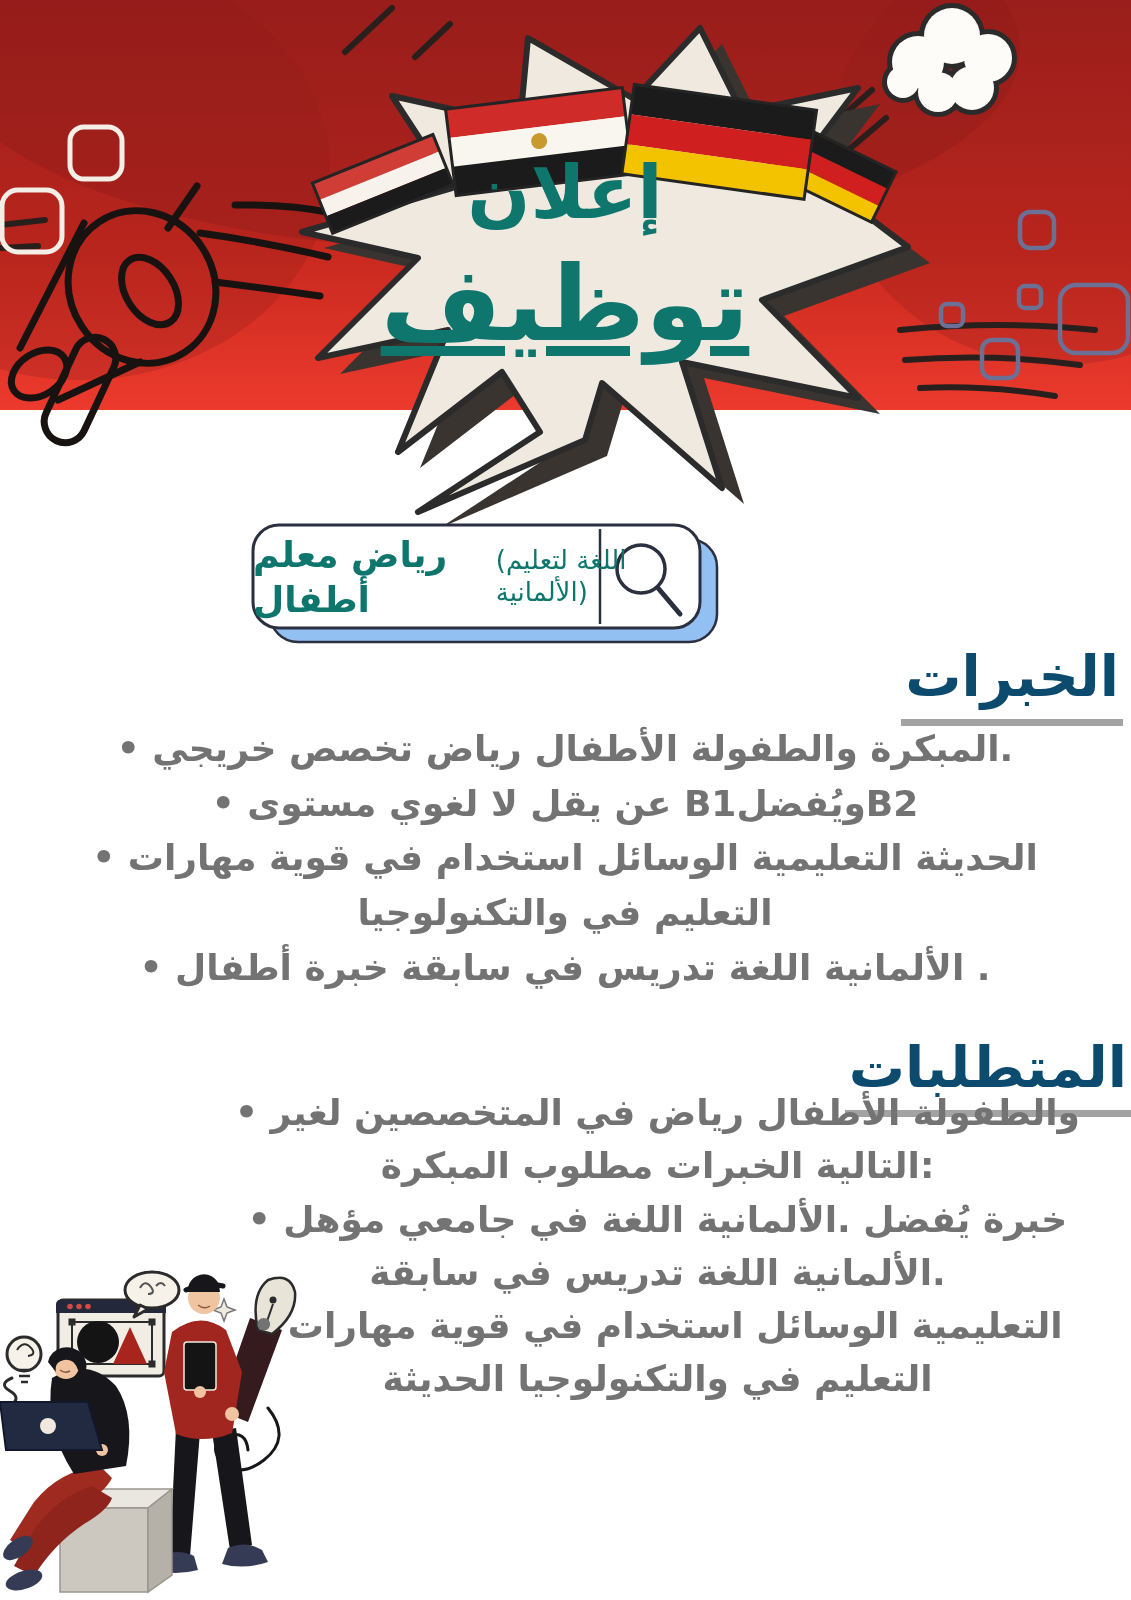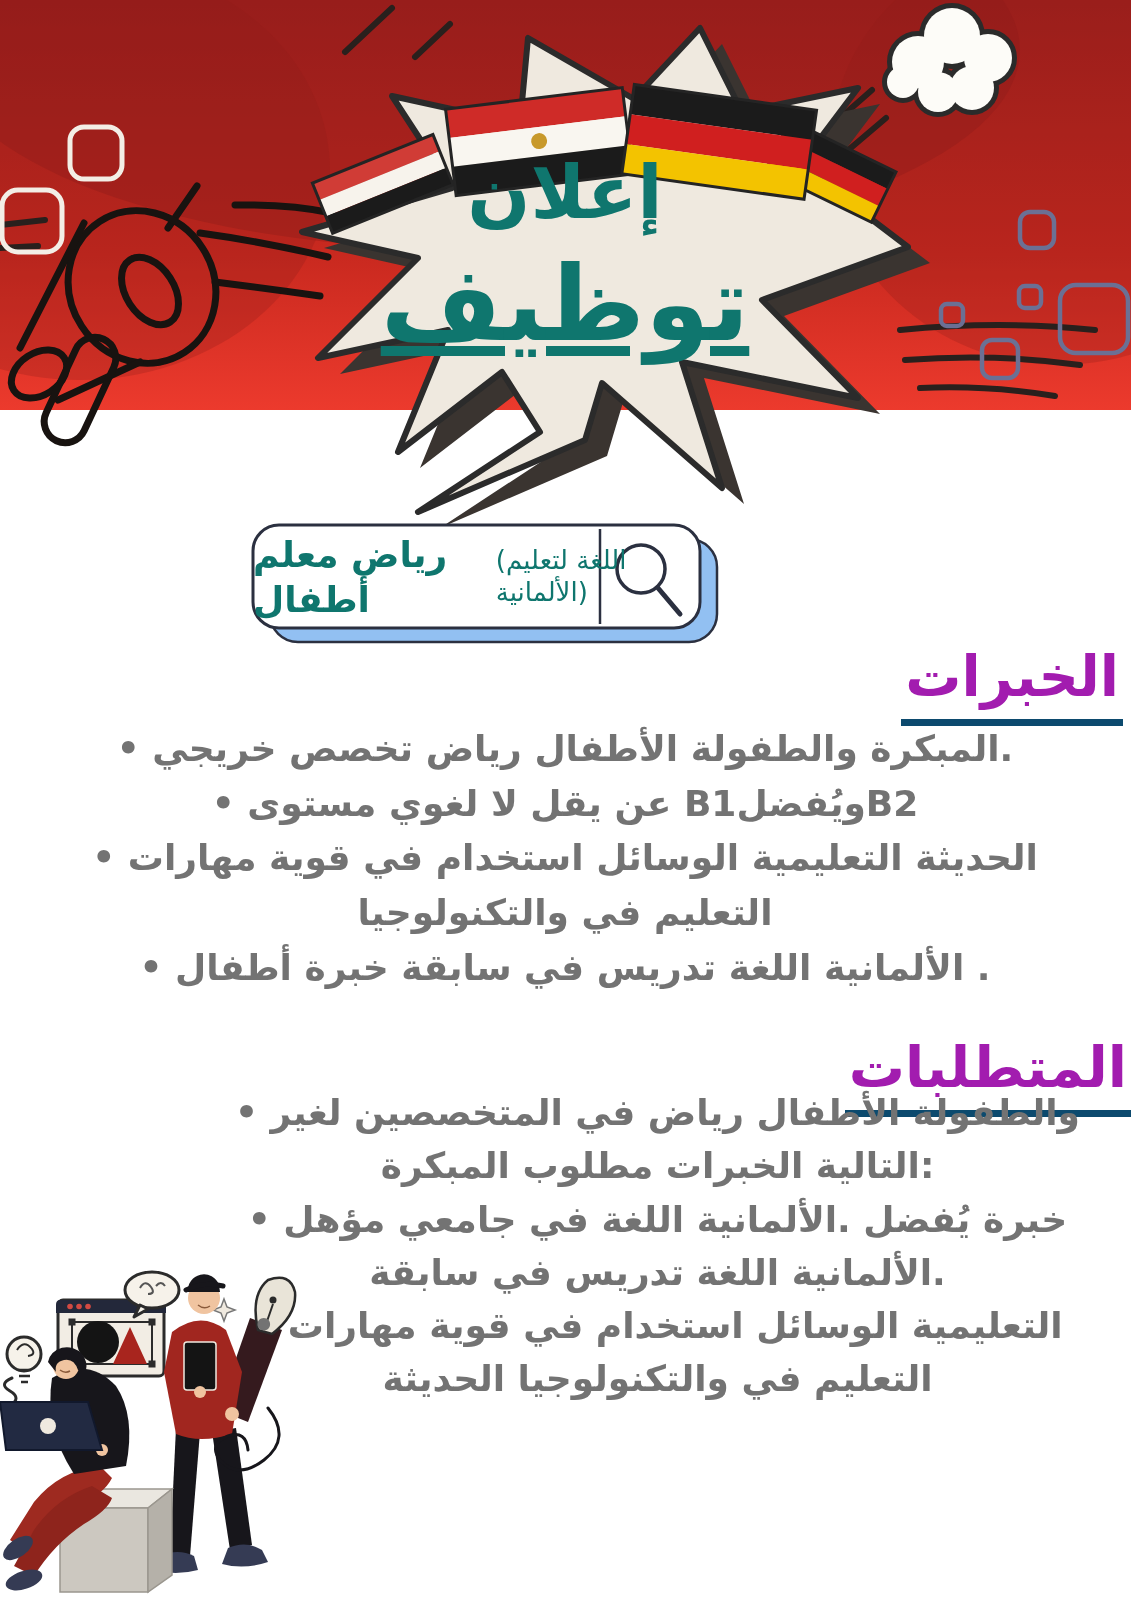--- a/index.html
+++ b/index.html
@@ -14,22 +14,22 @@
   .badge-line1{left:265px;top:152px;width:600px;text-align:center;
     font-size:74px;font-weight:800;line-height:1.1;}
   .badge-line2{left:245px;top:242px;width:640px;text-align:center;
     font-size:104px;font-weight:800;line-height:1.2;text-decoration:underline;}
 
   .search-text{left:253px;top:525px;width:416px;height:103px;
     display:flex;flex-direction:row;align-items:center;justify-content:center;}
   .search-line1{font-size:36px;font-weight:800;line-height:1.25;}
   .search-line2{font-size:26px;font-weight:400;line-height:1.2;}
 
-  .section-heading{position:absolute;z-index:2;color:#a21caf;font-size:56px;font-weight:800;
-    padding:0 4px 10px 4px;border-bottom:7px solid #0c4a6e;line-height:1.15;}
+  .section-heading{position:absolute;z-index:2;color:#0c4a6e;font-size:56px;font-weight:800;
+    padding:0 4px 10px 4px;border-bottom:7px solid #a3a3a3;line-height:1.15;}
   .heading-1{top:645px;right:8px;}
   .heading-2{top:1036px;right:0px;}
 
   .bullet-list{position:absolute;z-index:2;color:#737373;font-weight:700;
     font-size:36px;text-align:center;}
   .list-1{top:722px;left:70px;width:990px;line-height:1.52;}
   .list-2{top:1086px;left:205px;width:905px;line-height:1.48;}
   .bullet-item::before{content:"• ";}
 </style>
 </head>

